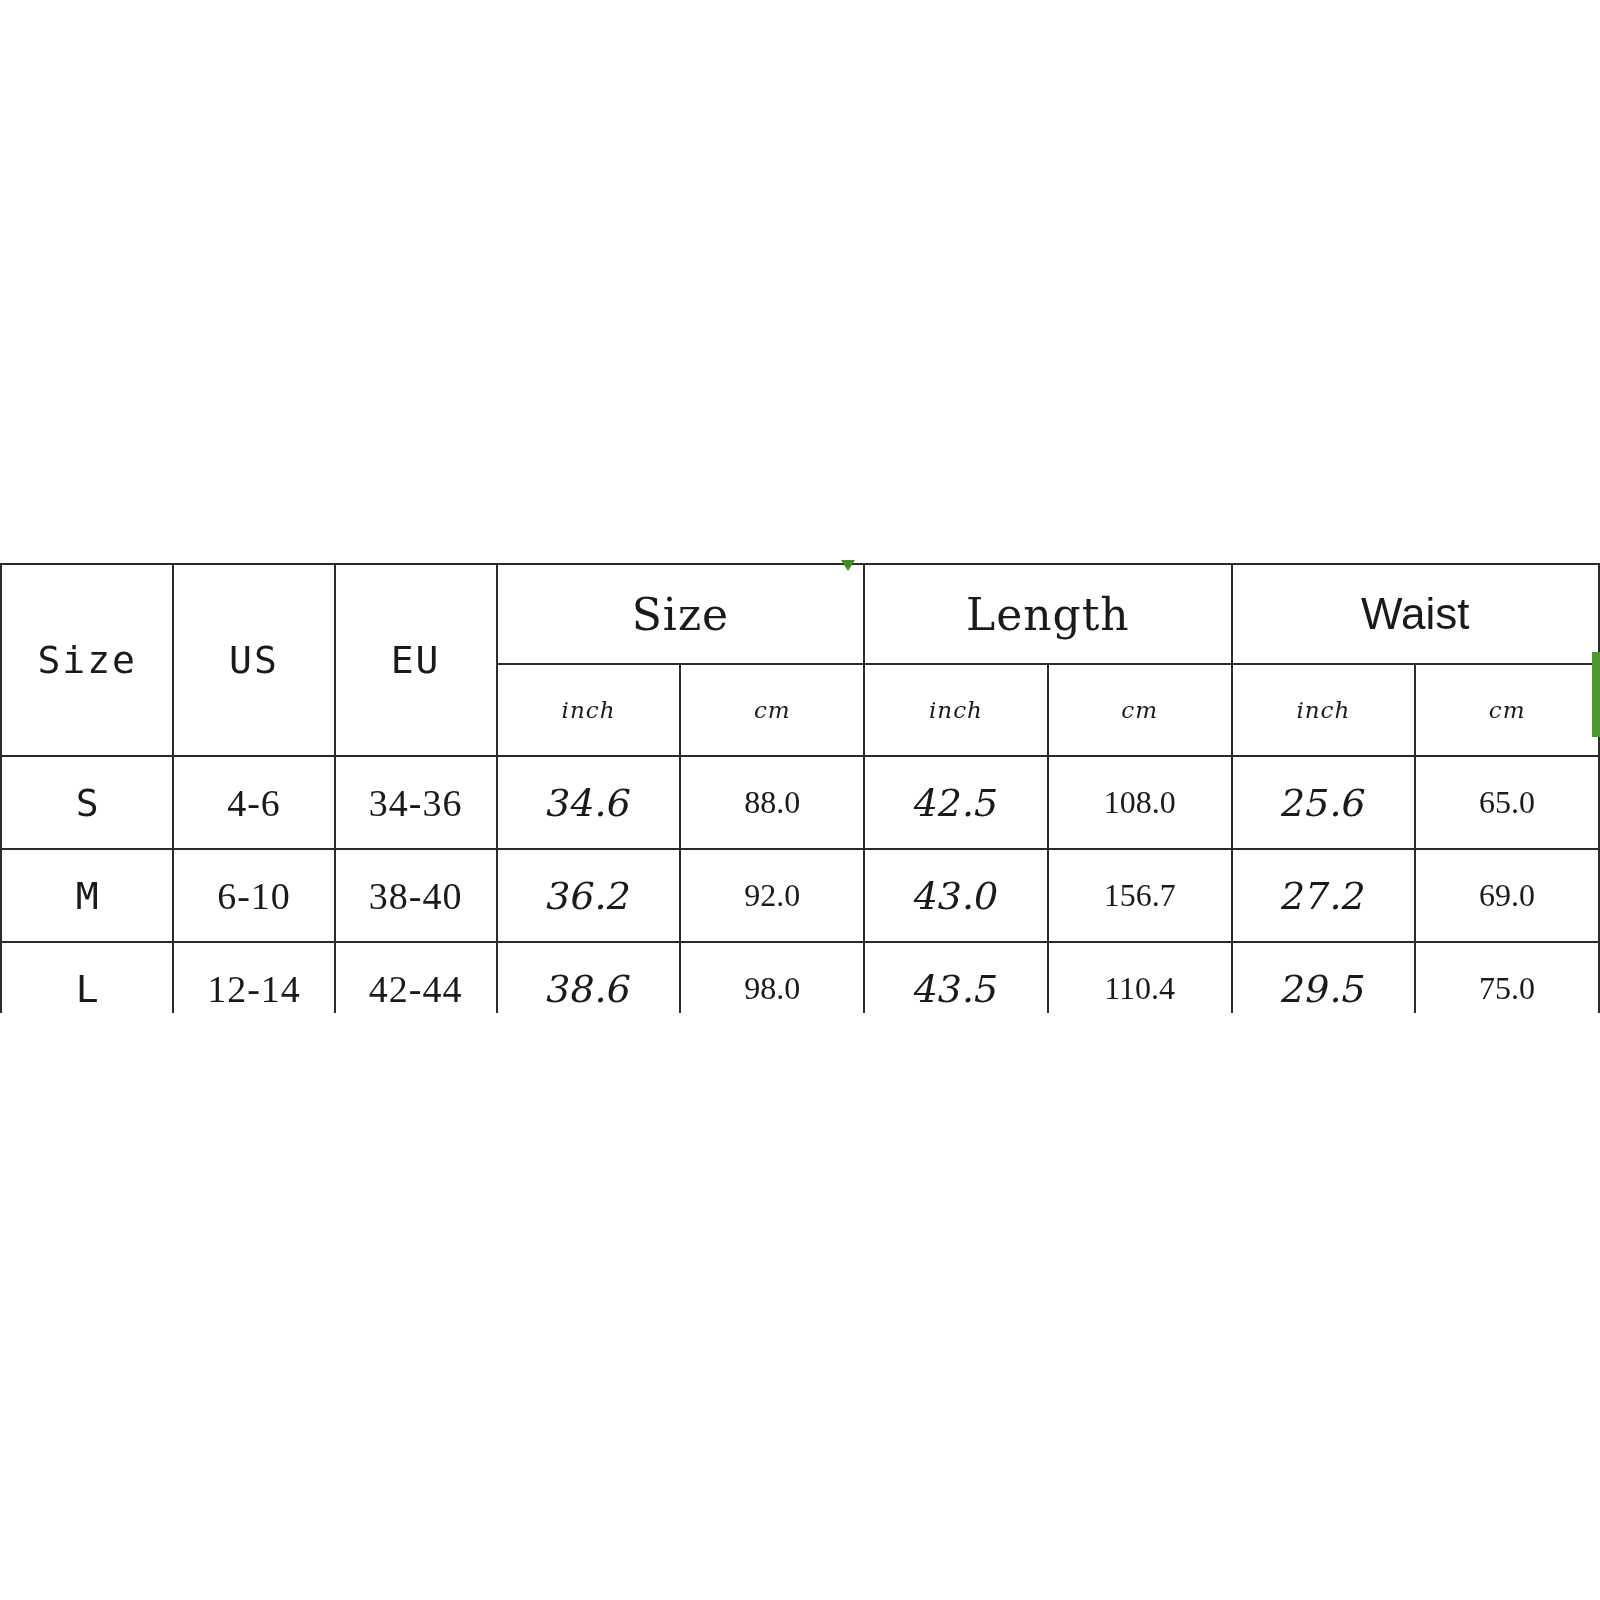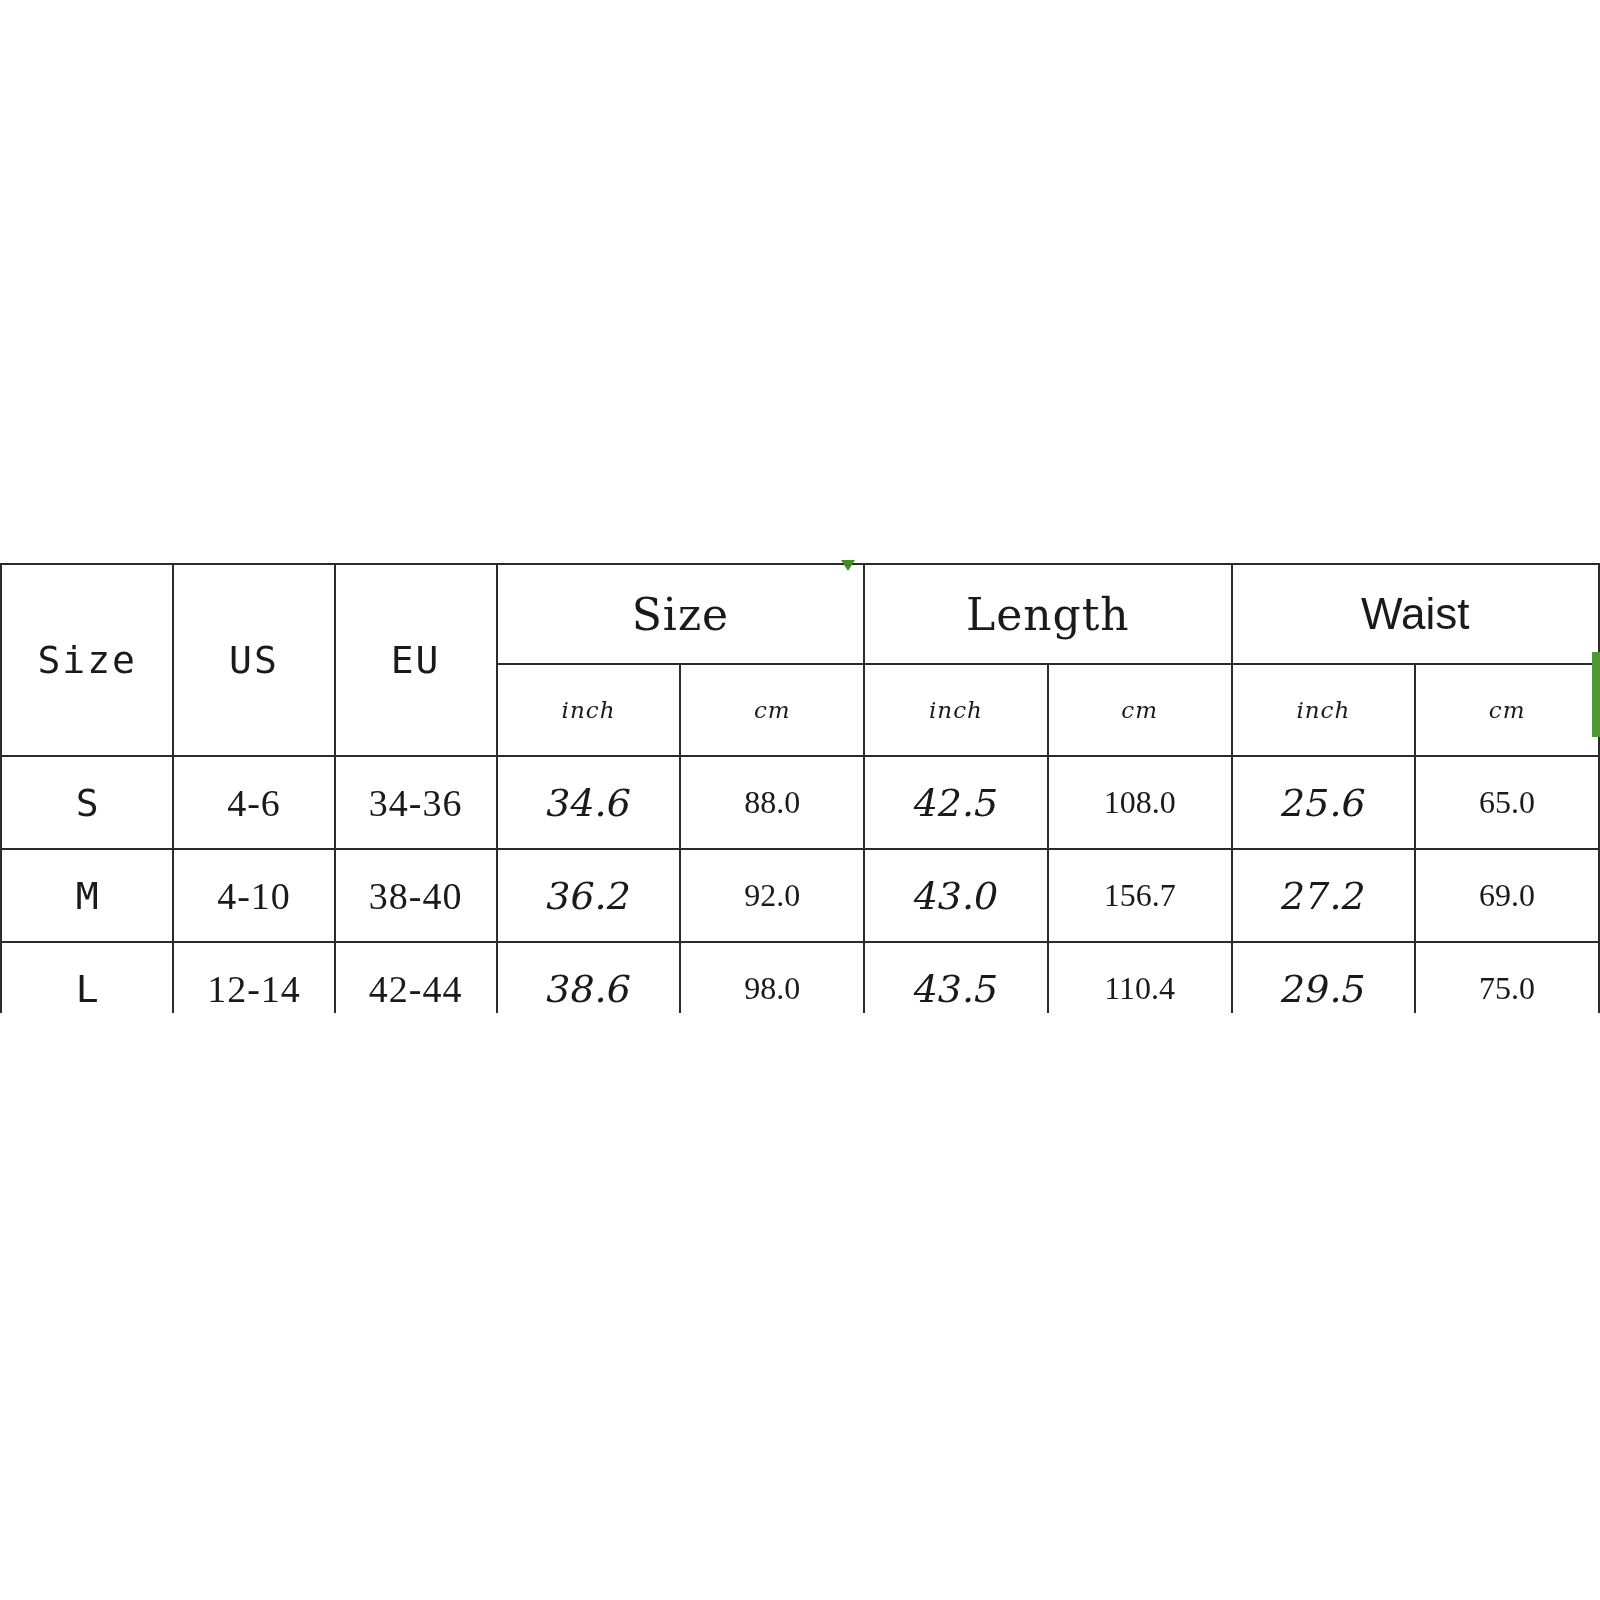--- a/index.html
+++ b/index.html
@@ -177,21 +177,21 @@
         <td class="cell-inch">34.6</td>
         <td class="cell-cm">88.0</td>
         <td class="cell-inch">42.5</td>
         <td class="cell-cm">108.0</td>
         <td class="cell-inch">25.6</td>
         <td class="cell-cm">65.0</td>
       </tr>
 
       <tr class="data-row">
         <td class="cell-size">M</td>
-        <td class="cell-region">4-10</td>
+        <td class="cell-region">6-10</td>
         <td class="cell-region">38-40</td>
         <td class="cell-inch">36.2</td>
         <td class="cell-cm">92.0</td>
         <td class="cell-inch">43.0</td>
         <td class="cell-cm">156.7</td>
         <td class="cell-inch">27.2</td>
         <td class="cell-cm">69.0</td>
       </tr>
 
       <tr class="data-row">

